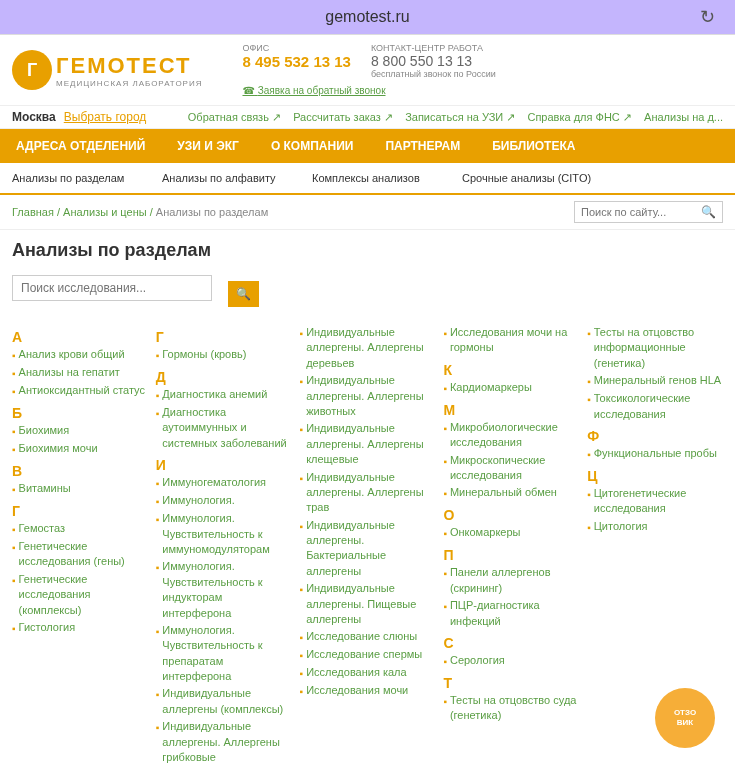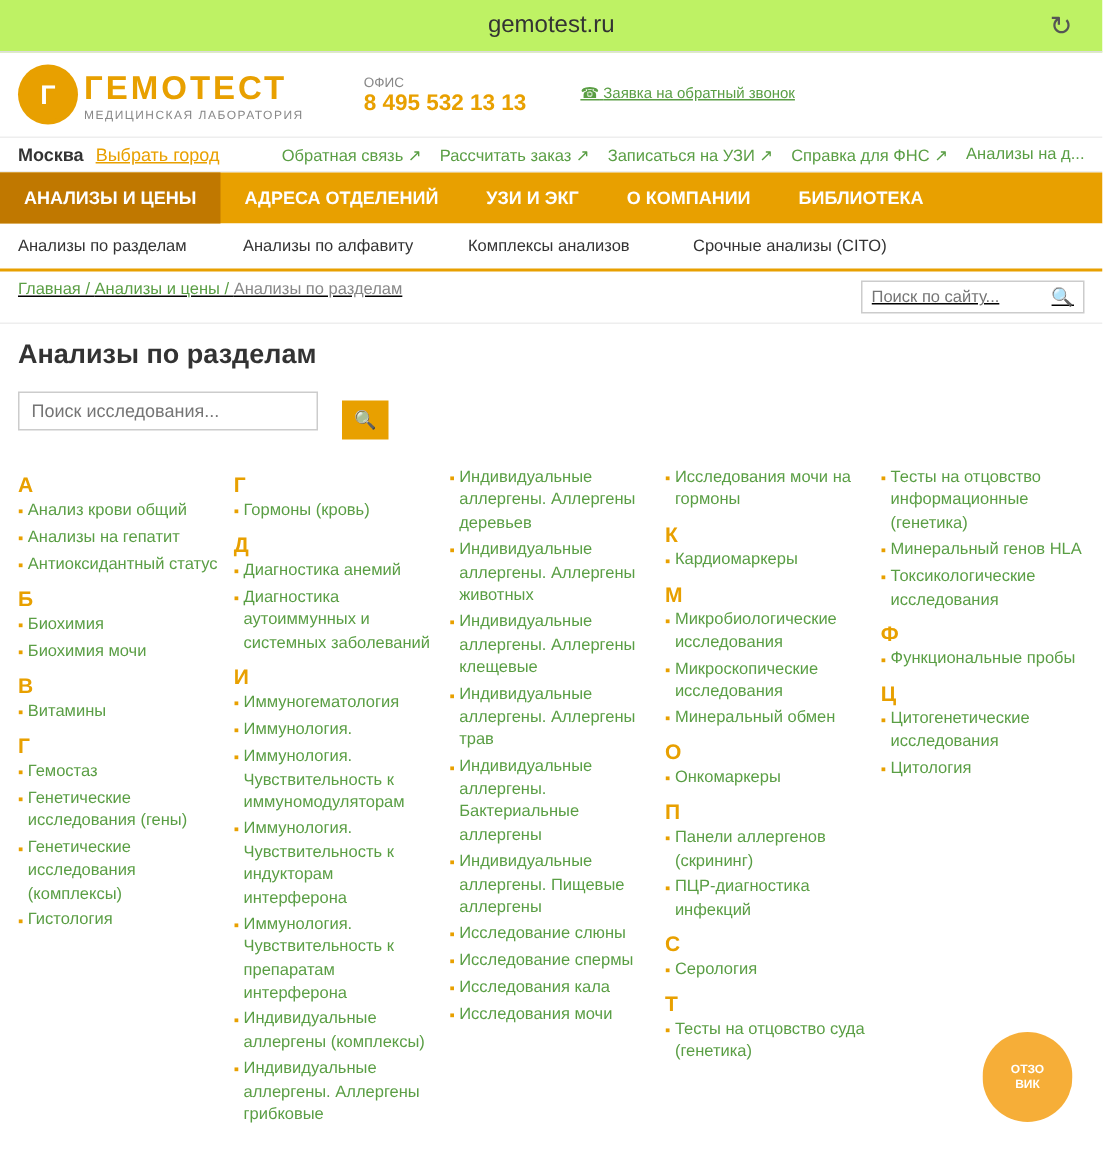--- a/index.html
+++ b/index.html
@@ -1,20 +1,20 @@
 <!DOCTYPE html>
 <html><head>
   <meta charset="utf-8">
   <style>
     * { margin: 0; padding: 0; box-sizing: border-box; }
     body { font-family: Arial, sans-serif; font-size: 12px; background: #fff; width: 735px; }
 
     
     .browser-bar {
-      background: #bef264;
+      background: #c4b5fd;
       padding: 8px 12px;
       display: flex;
       align-items: center;
       justify-content: center;
       border-bottom: 1px solid #ddd;
       position: relative;
     }
     .browser-url {
       font-size: 16px;
       color: #333;
@@ -119,22 +119,22 @@
       cursor: pointer;
       text-decoration: none;
       white-space: nowrap;
     }
 
     
     .breadcrumb-bar {
       padding: 6px 12px;
       display: flex;
       justify-content: space-between;
+      align-items: center;
       border-bottom: 1px solid #eee;
-      text-decoration: underline;
     }
     .breadcrumb { color: #888; font-size: 11px; }
     .search-box {
       display: flex;
       align-items: center;
       border: 1px solid #ccc;
       padding: 3px 6px;
     }
     .search-box input {
       border: none;
@@ -229,25 +229,30 @@
         <circle cx="18" cy="18" r="17" fill="#e8a000"></circle>
         <text x="18" y="24" text-anchor="middle" fill="white" font-size="18" font-weight="bold" font-family="Arial">Г</text>
       </svg>
     </div>
     <div class="logo-text-area">
       <span class="logo-name">ГЕМОТЕСТ</span>
       <span class="logo-sub">МЕДИЦИНСКАЯ ЛАБОРАТОРИЯ</span>
     </div>
   </div>
 
-  <div style="display:flex; flex-direction:row; margin-left:20px;gap:36px;">
+  <div style="display:flex; flex-direction:column; margin-left:20px;">
     <div style="display:flex; gap:20px;">
       <div class="phone-row">
         <span style="color:#888; font-size:9px;">ОФИС</span>
         <span style="color:#e8a000; font-size:15px; font-weight:bold;">8 495 532 13 13</span>
+      </div>
+      <div class="phone-row">
+        <span style="color:#888; font-size:9px;">КОНТАКТ-ЦЕНТР РАБОТА</span>
+        <span style="color:#666; font-size:14px;">8 800 550 13 13</span>
+        <span style="color:#888; font-size:9px;">бесплатный звонок по России</span>
       </div>
     </div>
     <div style="margin-top:4px;">
       <span style="color:#5a9e44; font-size:10px; cursor:pointer; text-decoration:underline;">
         <span>☎</span>
         <span>Заявка на обратный звонок</span>
       </span>
     </div>
   </div>
 
@@ -259,24 +264,24 @@
   <div class="city-links" id="city-links-container">
       <a href="#">Обратная связь ↗</a>
       <a href="#">Рассчитать заказ ↗</a>
       <a href="#">Записаться на УЗИ ↗</a>
       <a href="#">Справка для ФНС ↗</a>
       <a href="#">Анализы на д...</a>
     </div>
 </div>
 
 <div class="main-nav" id="main-nav-container">
-    <div class="nav-item active">АНАЛИЗЫ И ЦЕНЫ</div>
     <div class="nav-item">АДРЕСА ОТДЕЛЕНИЙ</div>
     <div class="nav-item">УЗИ И ЭКГ</div>
     <div class="nav-item">О КОМПАНИИ</div>
+    <div class="nav-item">ПАРТНЕРАМ</div>
     <div class="nav-item">БИБЛИОТЕКА</div>
   </div>
 
 <div class="sub-nav" id="sub-nav-container">
     <div style="display: flex; gap: 0px; width: 100%;">
       <span class="sub-nav-item" style="min-width: 150px;">Анализы по разделам</span>
       <span class="sub-nav-item" style="min-width: 150px;">Анализы по алфавиту</span>
       <span class="sub-nav-item" style="min-width: 150px;">Комплексы анализов</span>
       <span class="sub-nav-item" style="min-width: 150px;">Срочные анализы (CITO)</span>
     </div>

